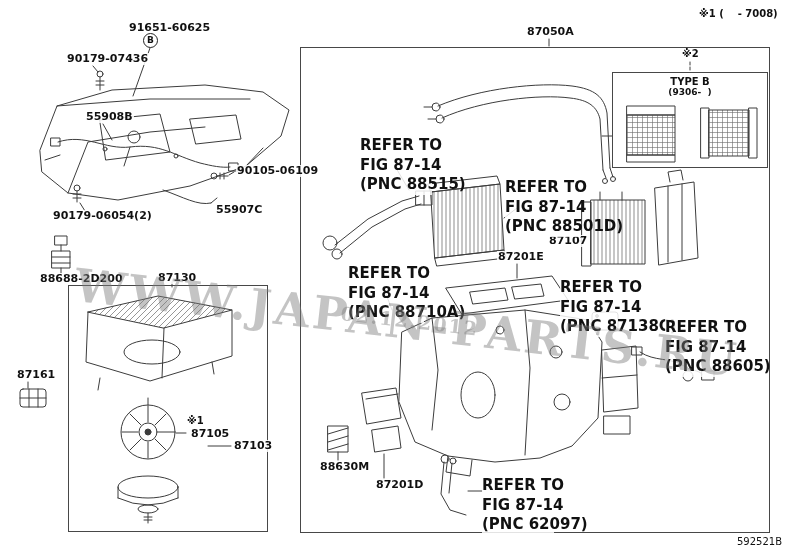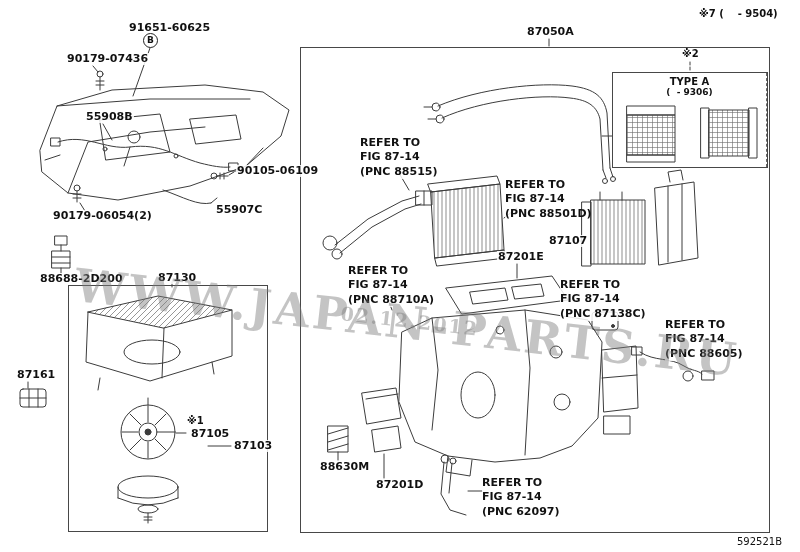--- a/index.html
+++ b/index.html
@@ -13,21 +13,21 @@
 
   .lbl { position:absolute; z-index:3; font-size:11px; font-weight:bold; color:#111;
          white-space:pre; background:rgba(255,255,255,0.85); padding:0 1px; line-height:1.1; }
   .lbl.small { font-size:10px; }
   .lbl.nobg { background:transparent; }
 
   .bmark { position:absolute; z-index:3; width:15px; height:15px; border:1.2px solid #222;
            border-radius:50%; text-align:center; line-height:13px; font-size:9px;
            font-weight:bold; color:#111; background:#fff; }
 
-  .refer { position:absolute; z-index:3; font-size:11px; font-weight:bold; color:#111;
+  .refer { position:absolute; z-index:3; font-size:15px; font-weight:bold; color:#111;
            text-align:left; line-height:1.3; background:rgba(255,255,255,0.85); }
   .refer div { white-space:nowrap; }
 
   .type-table { display:flex; z-index:2; }
   .tt-col { flex:1; padding-top:3px; text-align:center; }
   .tt-col.a { border-right:1px dashed #666; }
   .tt-head { font-size:10px; font-weight:bold; color:#111; }
   .tt-range { font-size:9px; font-weight:bold; color:#111; white-space:pre; }
 
   .watermark { position:absolute; z-index:4; pointer-events:none; white-space:nowrap;
@@ -220,27 +220,27 @@
         <rect x="749" y="108" width="8" height="50"></rect>
         <path d="M690,62 V72" stroke-dasharray="3,2"></path>
       </g>
     </g>
   </svg>
 
   <div class="box" style="left:68px; top:285px; width:200px; height:247px"></div>
   <div class="box" style="left:300px; top:47px; width:470px; height:486px"></div>
 
   <div class="box type-table" style="left:612px; top:72px; width:156px; height:96px">
-    <div class="tt-col a">
-      <div class="tt-head">TYPE A</div>
-      <div class="tt-range">(  - 9306)</div>
+    <div class="tt-col">
+      <div class="tt-head">TYPE B</div>
+      <div class="tt-range">(9306-  )</div>
     </div>
   </div>
 
-  <span class="lbl small nobg" style="left:698px; top:8px">※7 (    - 9504)</span>
+  <span class="lbl small nobg" style="left:698px; top:8px">※1 (    - 7008)</span>
 
   <span class="lbl" style="left:128px; top:22px">91651-60625</span>
   <span class="bmark" style="left:143px; top:33px">B</span>
   <span class="lbl" style="left:66px; top:53px">90179-07436</span>
   <span class="lbl" style="left:85px; top:111px">55908B</span>
   <span class="lbl" style="left:236px; top:165px">90105-06109</span>
   <span class="lbl" style="left:215px; top:204px">55907C</span>
   <span class="lbl" style="left:52px; top:210px">90179-06054(2)</span>
   <span class="lbl" style="left:39px; top:273px">88688-2D200</span>
   <span class="lbl" style="left:157px; top:272px">87130</span>

